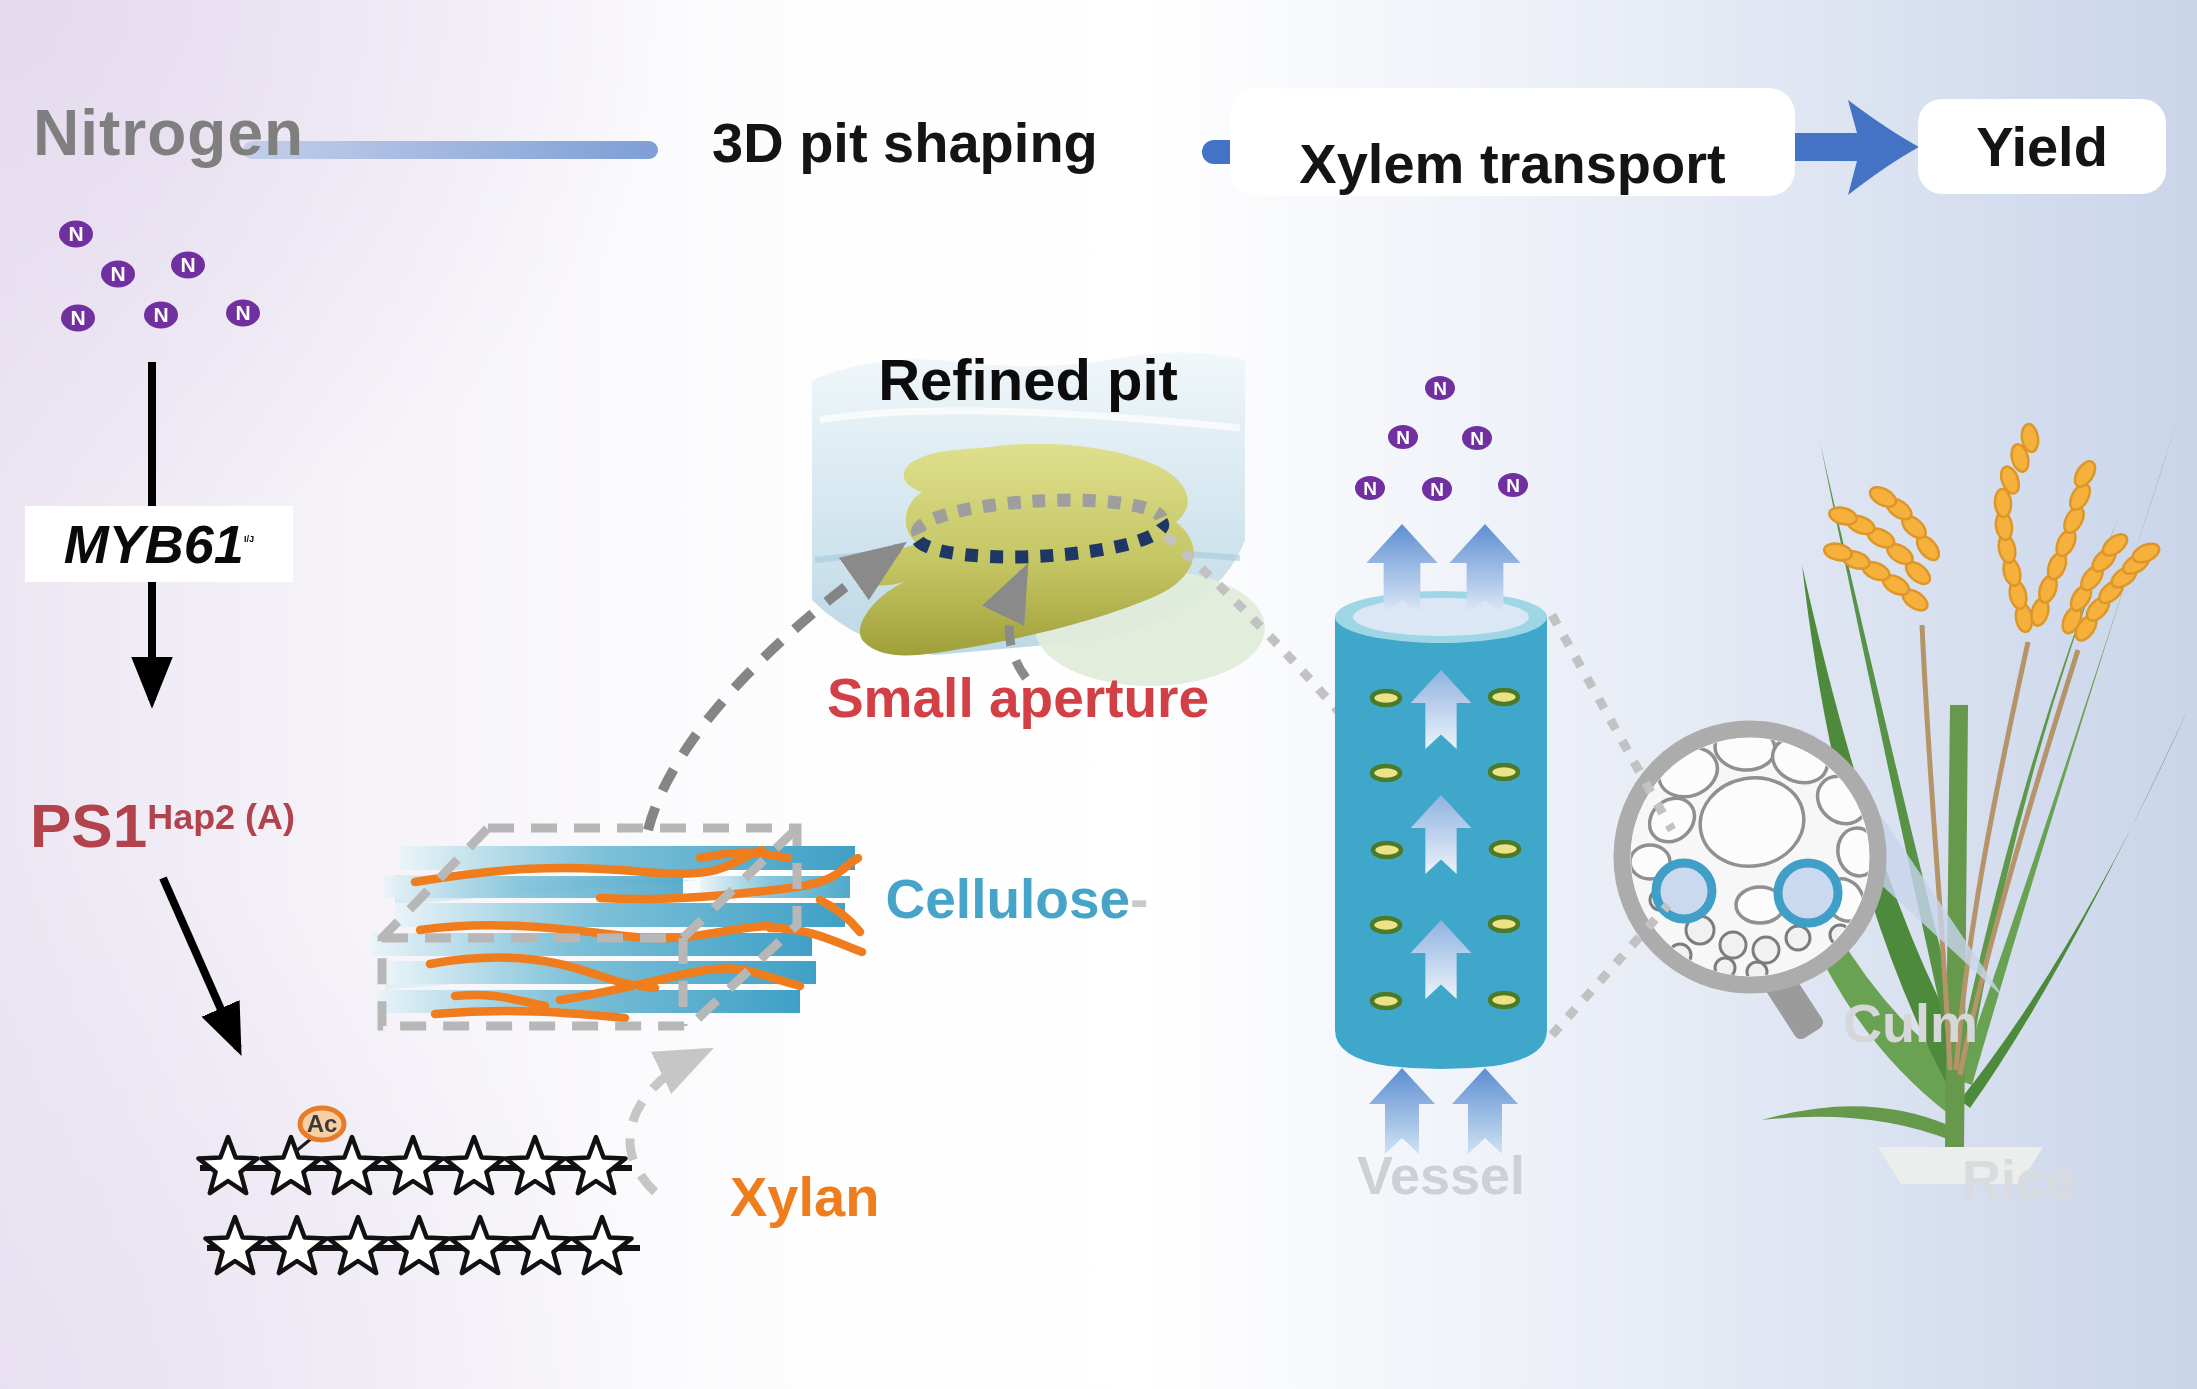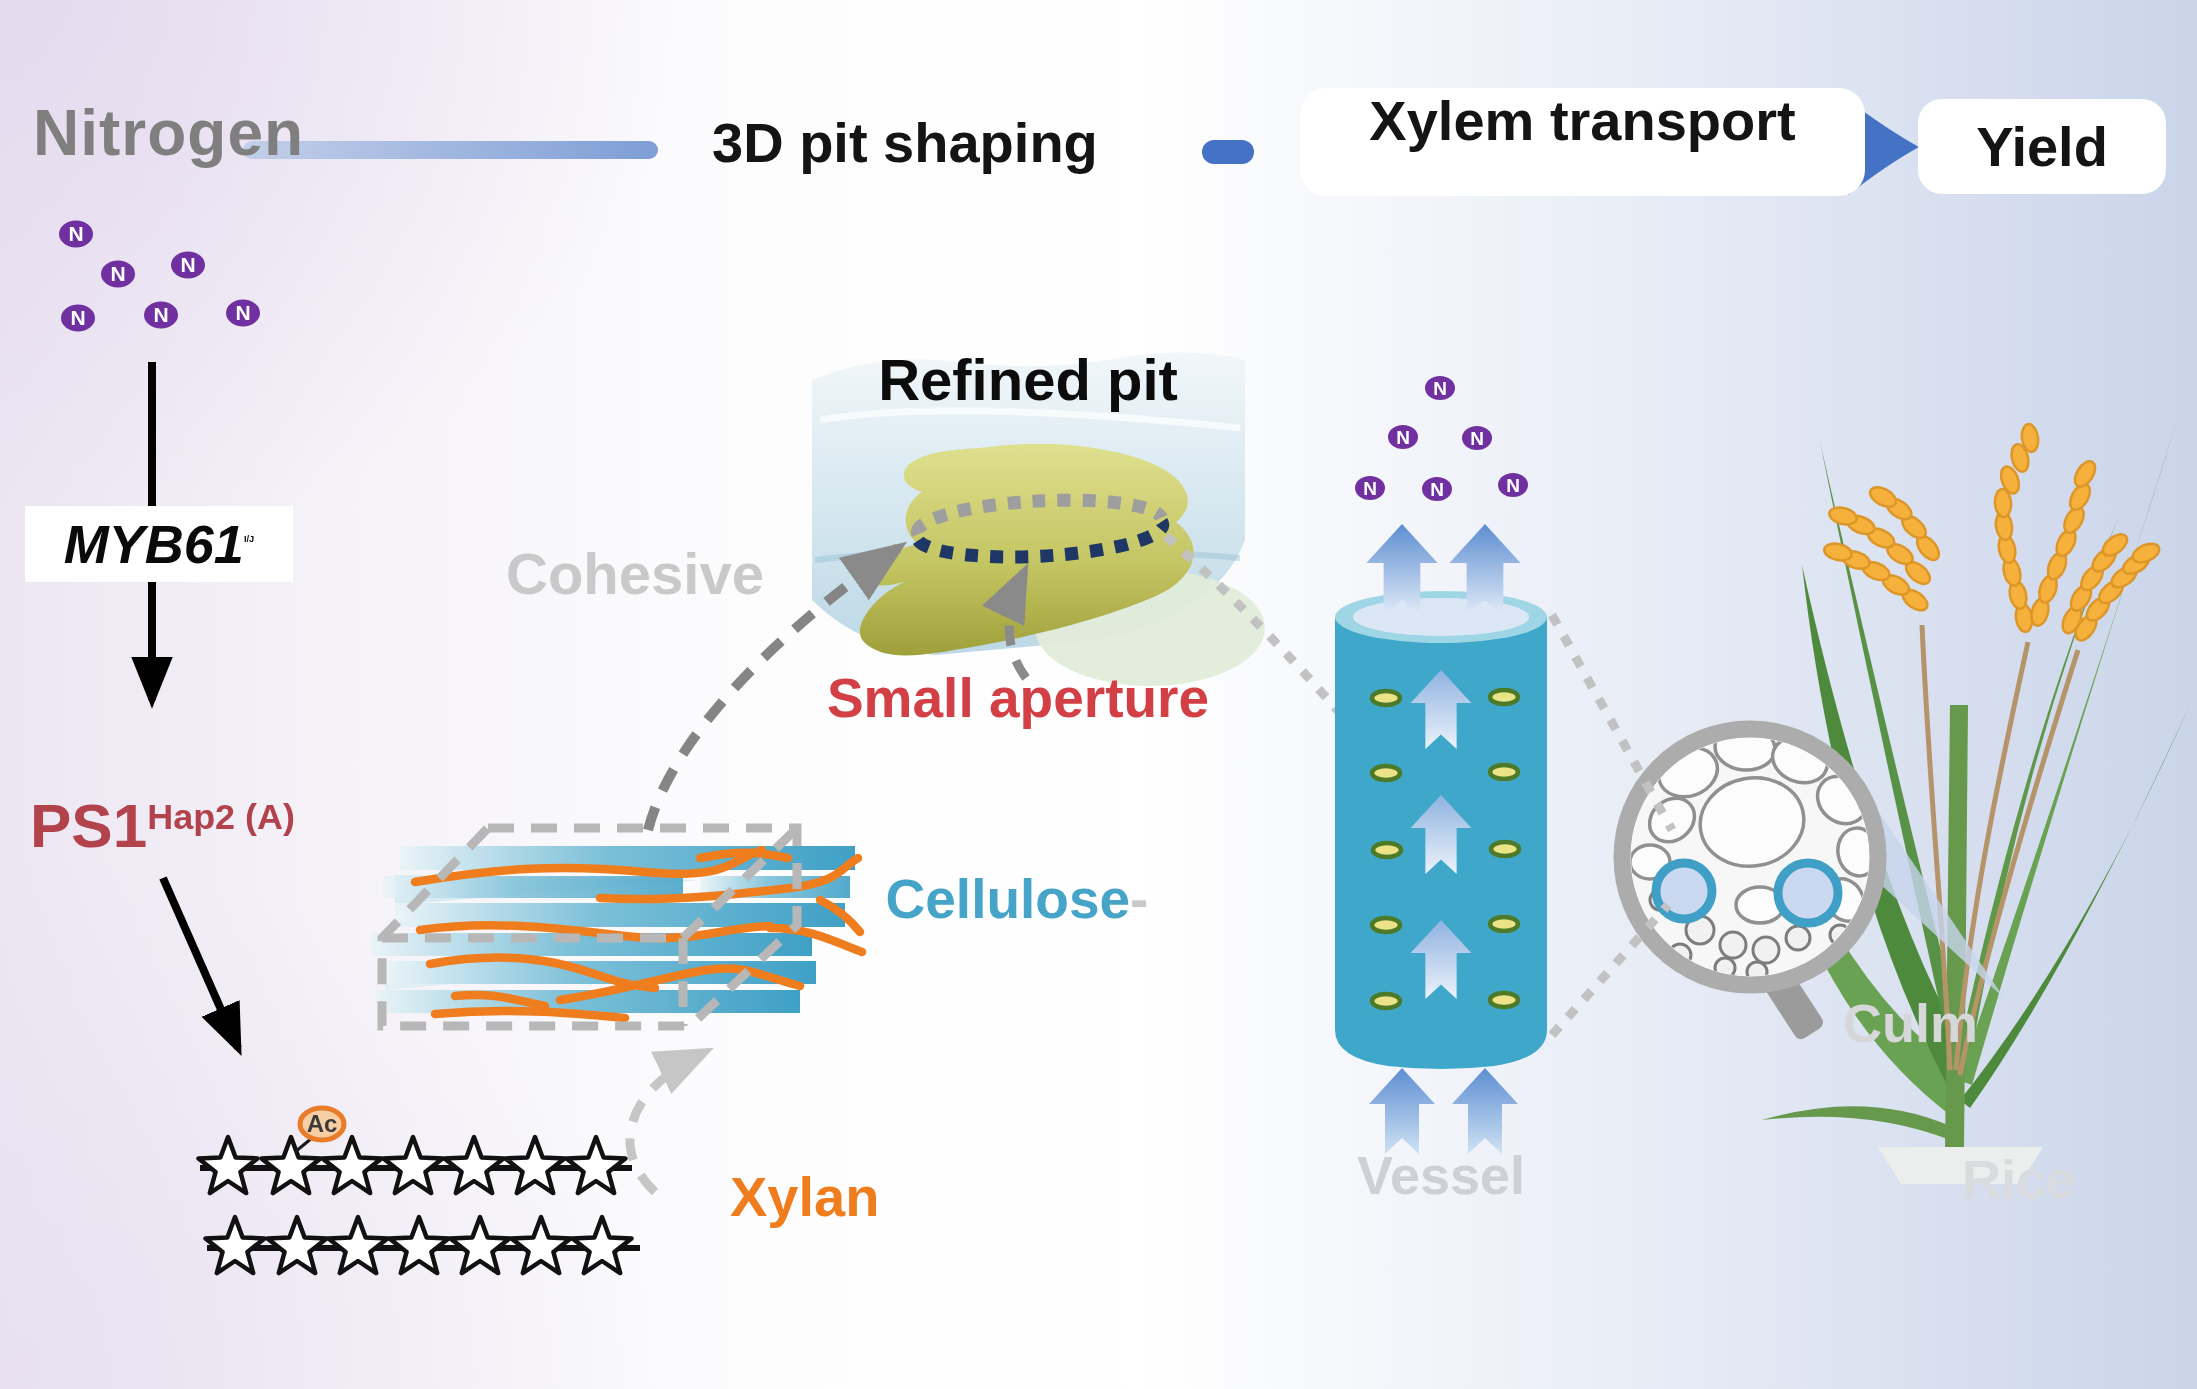--- a/index.html
+++ b/index.html
@@ -10,22 +10,22 @@
       radial-gradient(1100px 900px at 0% 0%, rgba(227,216,238,.85), rgba(227,216,238,0) 62%),
       radial-gradient(1100px 900px at 0% 100%, rgba(230,222,240,.7), rgba(230,222,240,0) 60%),
       linear-gradient(90deg,#ece6f2 0%, #f5f2f8 15%, #fdfdfe 36%, #ffffff 52%, #e9edf6 74%, #cad5ea 100%);
   }
   #art{position:absolute; inset:0; z-index:1;}
   .lab{position:absolute; z-index:2; font-weight:bold; white-space:nowrap;}
   .ctr{text-align:center; white-space:normal;}
   .supr{font-size:.58em; position:relative; top:-.5em; font-weight:bold;}
   #nitrogen-label{left:33px; top:96px; font-size:64px; color:#7f7f7f; letter-spacing:1px;}
   #pit-shaping-label{left:712px; top:110px; font-size:56px; color:#141414;}
-  #xylem-box{left:1300px; top:88px; width:565px; height:108px; background:#fff; border-radius:26px;
-     display:flex; align-items:flex-start; justify-content:center; z-index:2; position:absolute;}
+  #xylem-box{left:1230px; top:88px; width:565px; height:108px; background:#fff; border-radius:26px;
+     display:flex; align-items:flex-end; justify-content:center; z-index:2; position:absolute;}
   #xylem-box span{font-size:56px; font-weight:bold; color:#141414;}
   #yield-box{left:1918px; top:99px; width:248px; height:95px; background:#fff; border-radius:24px;
      display:flex; align-items:center; justify-content:center; z-index:2; position:absolute;}
   #yield-box span{font-size:56px; font-weight:bold; color:#141414;}
   #myb61-box{left:25px; top:506px; width:268px; height:76px; background:#fff; z-index:2; position:absolute;
      display:flex; align-items:center; justify-content:center;}
   #myb61-box .base{font-style:italic; font-weight:bold; font-size:54px; color:#0a0a0a;}
   #myb61-box .supr{color:#0a0a0a; font-style:normal;}
   #ps1-label{left:30px; top:790px; font-size:62px; color:#b2434c;}
   #cohesive-label{left:450px; top:540px; width:370px; font-size:58px; color:#c9c9c9; line-height:1.16;}
@@ -383,21 +383,20 @@
   <div id="myb61-box">
     <span class="base">MYB61</span>
       <span class="supr">I/J</span>
   </div>
 
   <div class="lab" id="ps1-label">
     <span>PS1</span><span class="supr">Hap2 (A)</span>
   </div>
 
   <div class="lab ctr" id="cohesive-label">
-    <div>Cohesive</div>
   </div>
 
   <div class="lab ctr" id="refined-pit-label">Refined pit</div>
   <div class="lab ctr" id="small-aperture-label">Small aperture</div>
 
   <div class="lab ctr" id="cellulose-label">
     <div><span class="w-cellulose">Cellulose</span><span class="w-hyphen">-</span></div>
   </div>
 
   <div class="lab" id="xylan-label">Xylan</div>

